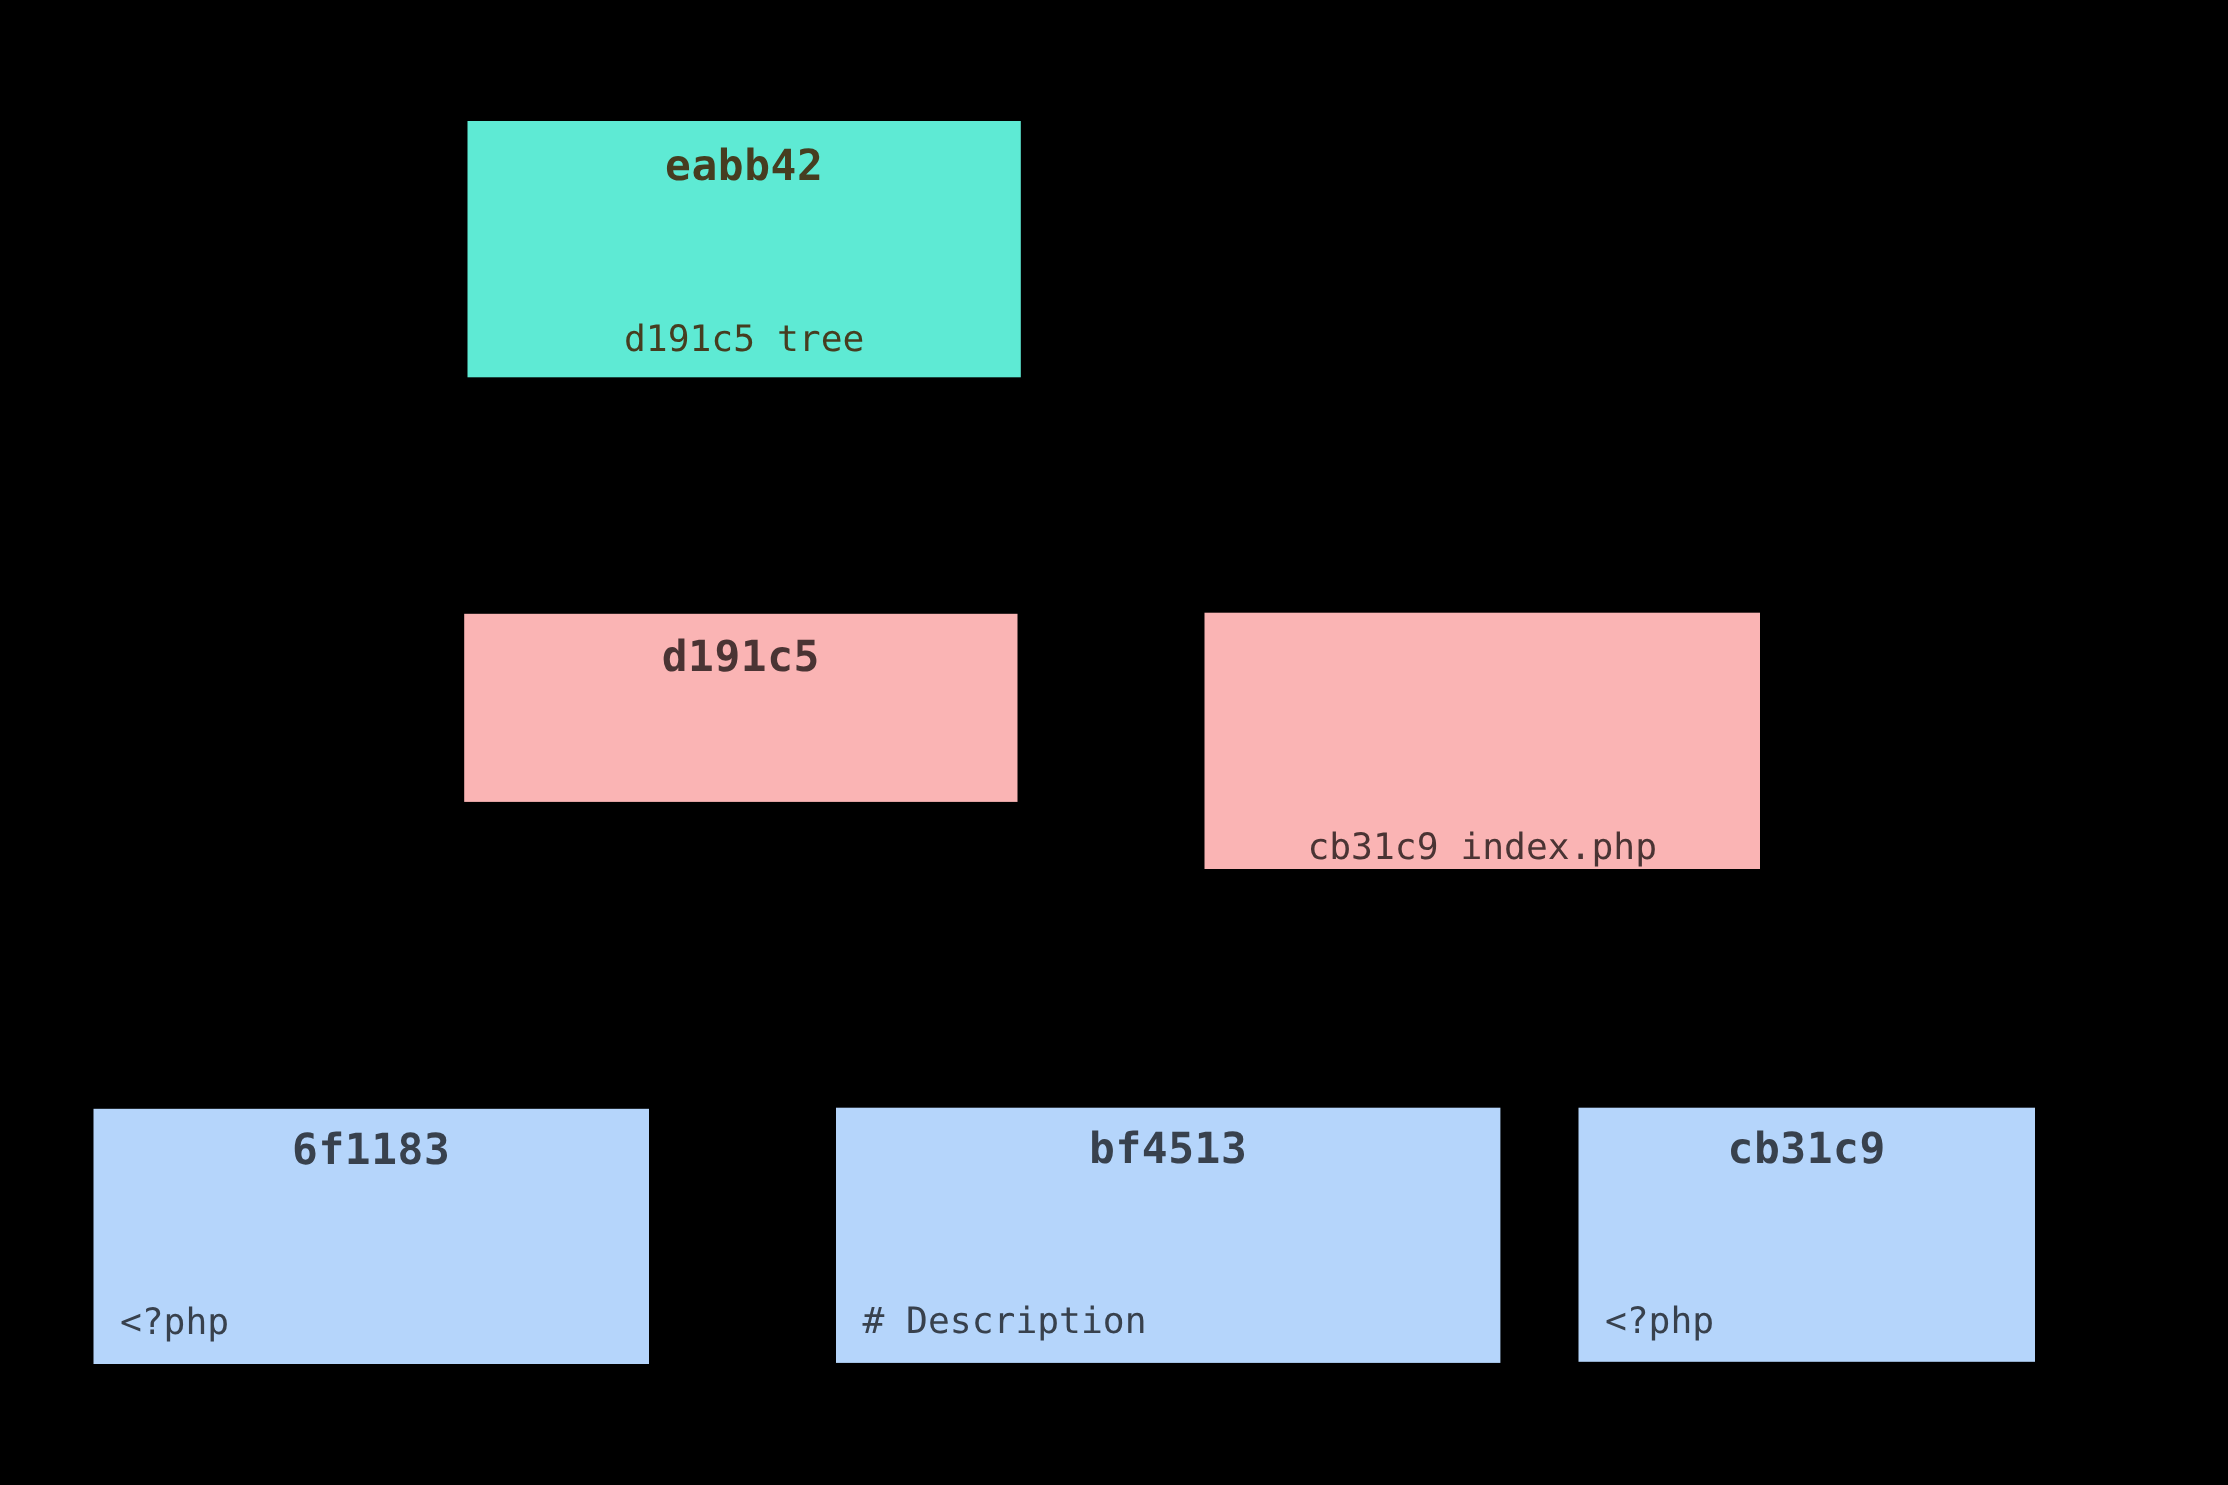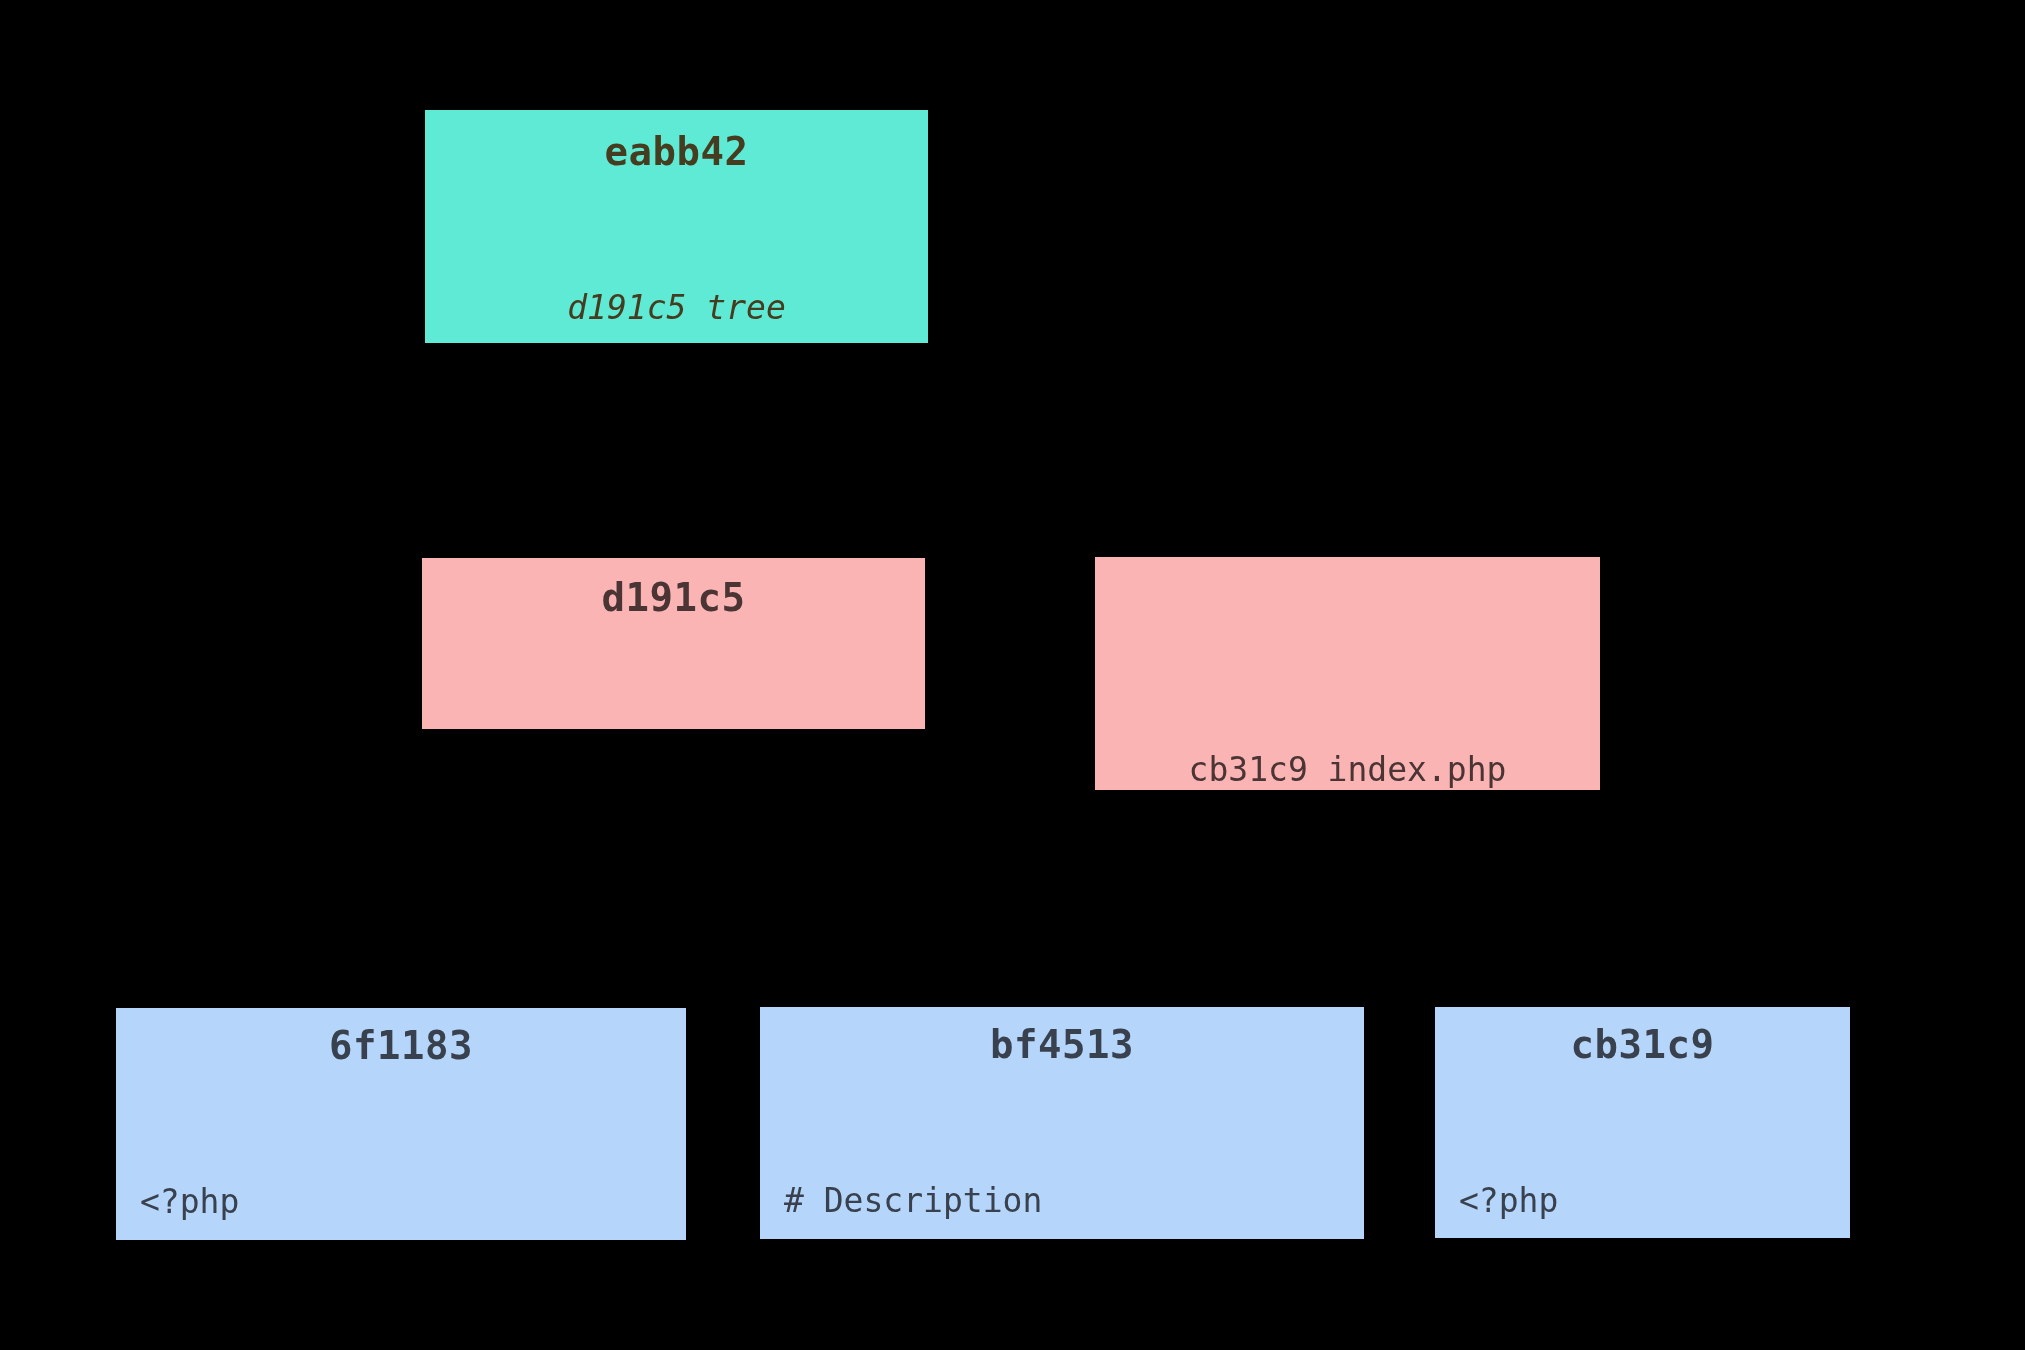--- a/index.html
+++ b/index.html
@@ -46,21 +46,21 @@
   .node-body .line {
     white-space: pre;
   }
 
   
   .node.commit {
     background: #5eead4;
     color: #463d20;
   }
   .node.commit .node-title { padding-top: 22px; }
-  .node.commit .node-body  { padding-top: 22px; font-style: italic; }
+  .node.commit .node-body  { padding-top: 22px; }
 
   
   .node.tree {
     background: #fab4b4;
     color: #4a3434;
   }
   .node.tree .node-title { padding-top: 20px; }
   .node.tree .node-body  { padding-top: 24px; }
 
   
@@ -78,21 +78,21 @@
   }
   .node.blob .node-body {
     padding-top: 22px;
     padding-left: 24px;
   }
 
   
   #commit-eabb42 { left: 425px;  top: 110px;  width: 503px; height: 233px; }
   #tree-d191c5   { left: 422px;  top: 558px;  width: 503px; height: 171px; }
   #tree-untitled { left: 1095px; top: 557px;  width: 505px; height: 233px; }
-  #blob-6f1183   { left: 85px;   top: 1008px; width: 570px; height: 232px; margin-left: 31px; }
+  #blob-6f1183   { left: 85px;   top: 1008px; width: 505px; height: 232px; }
   #blob-bf4513   { left: 760px;  top: 1007px; width: 604px; height: 232px; }
   #blob-cb31c9   { left: 1435px; top: 1007px; width: 415px; height: 231px; }
 </style>
 </head>
 <body>
 
 <div id="canvas">
 
   <div class="node commit" id="commit-eabb42">
     <div class="node-title">eabb42</div>

